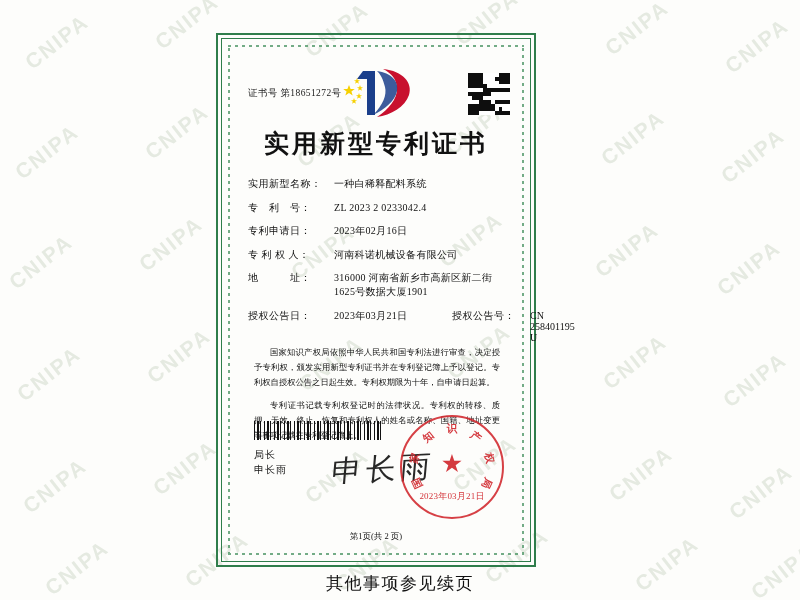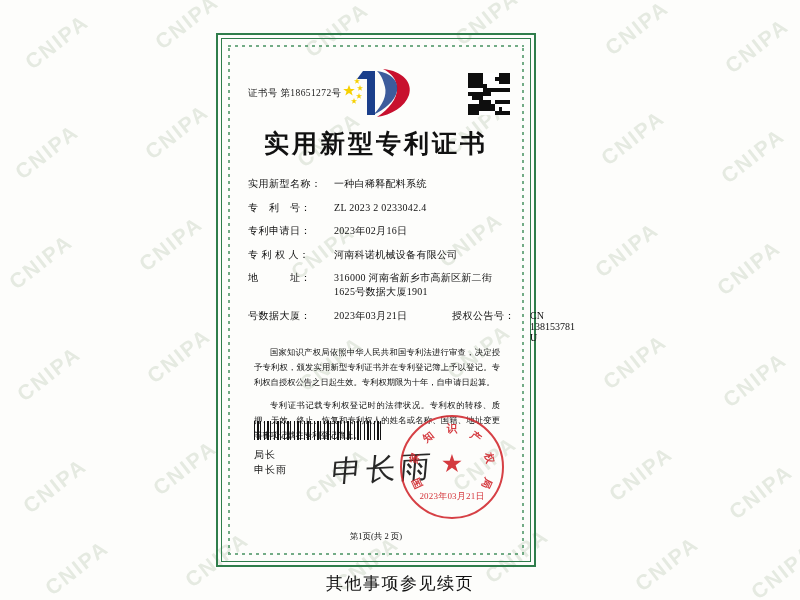--- a/index.html
+++ b/index.html
@@ -513,24 +513,24 @@
         </div>
         <div class="frow">
           <div class="flabel">专 利 权 人：</div>
           <div class="fvalue">河南科诺机械设备有限公司</div>
         </div>
         <div class="frow">
           <div class="flabel">地　　　址：</div>
           <div class="fvalue">316000 河南省新乡市高新区新二街1625号数据大厦1901</div>
         </div>
         <div class="frow split">
-          <div class="flabel">号数据大厦：</div>
+          <div class="flabel">授权公告日：</div>
           <div class="fvalue">2023年03月21日</div>
           <div class="flabel2">授权公告号：</div>
-          <div class="fvalue2">CN 138153781 U</div>
+          <div class="fvalue2">CN 258401195 U</div>
         </div>
       </div>
 
       <div class="paras">
         <p>国家知识产权局依照中华人民共和国专利法进行审查，决定授予专利权，颁发实用新型专利证书并在专利登记簿上予以登记。专利权自授权公告之日起生效。专利权期限为十年，自申请日起算。</p>
         <p>专利证书记载专利权登记时的法律状况。专利权的转移、质押、无效、终止、恢复和专利权人的姓名或名称、国籍、地址变更等事项记载在专利登记簿上。</p>
       </div>
 
       <div class="barcode"></div>
 

